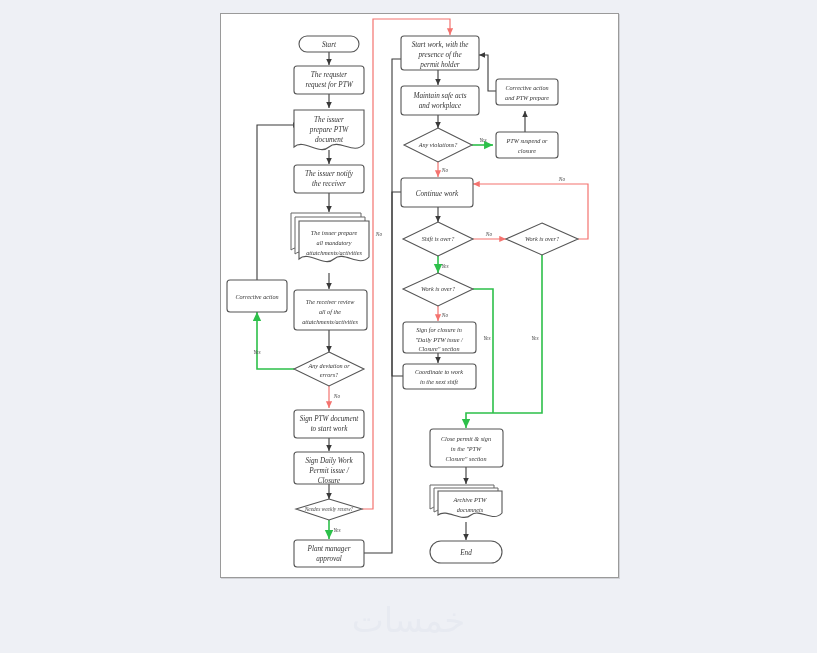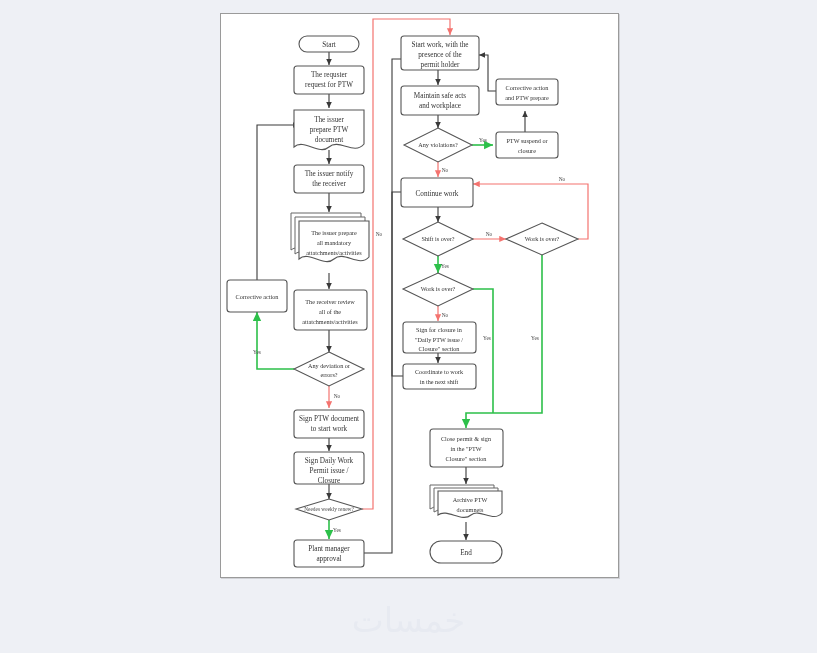--- a/index.html
+++ b/index.html
@@ -11,20 +11,21 @@
     position:relative;
   }
   #canvas-frame{
     position:absolute;
     left:220px;top:13px;
     width:397px;height:563px;
     background:#ffffff;
     border:1px solid #9a9a9a;
     box-shadow:1px 1px 0 rgba(0,0,0,.12);
     overflow:hidden;
+    font-style:italic;
   }
   #flow-svg{position:absolute;left:0;top:0;}
   #watermark{
     position:absolute;
     left:0;top:600px;width:817px;
     text-align:center;
     font-family:"DejaVu Sans", sans-serif;
     font-size:34px;
     color:#e7eaf1;
     letter-spacing:1px;

